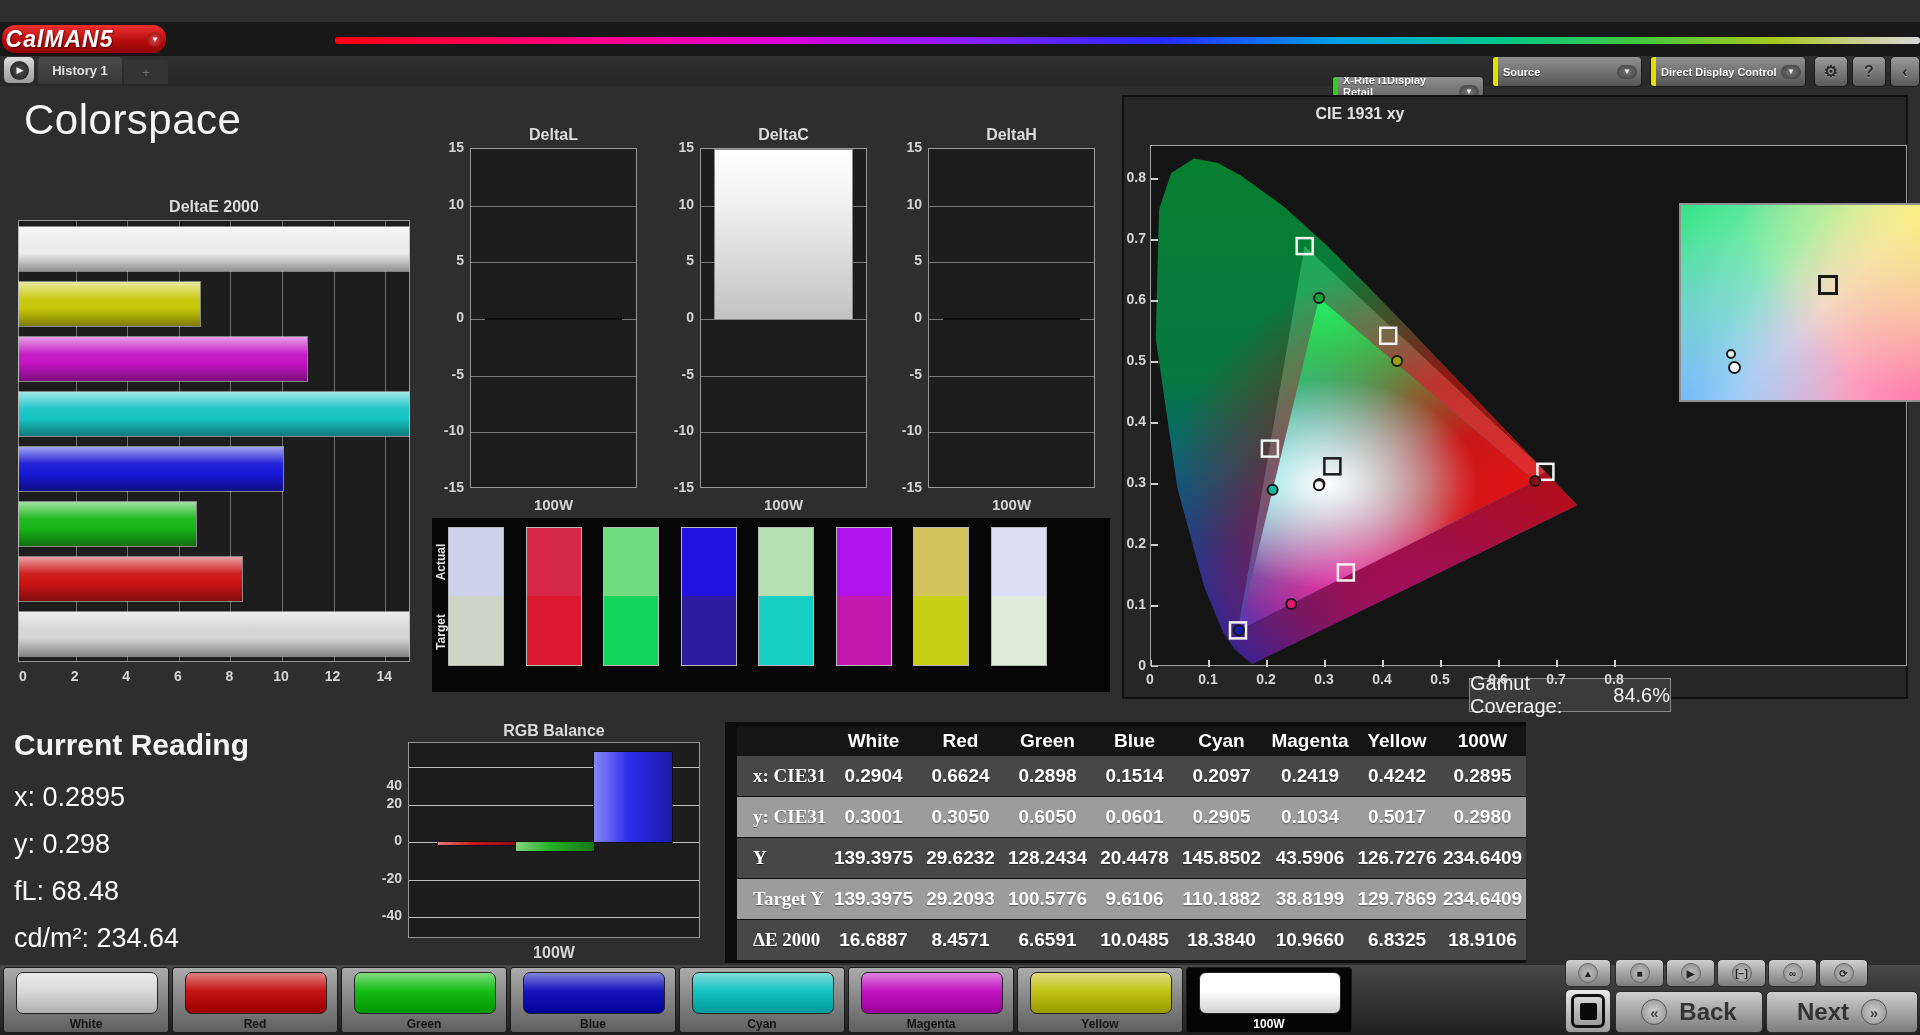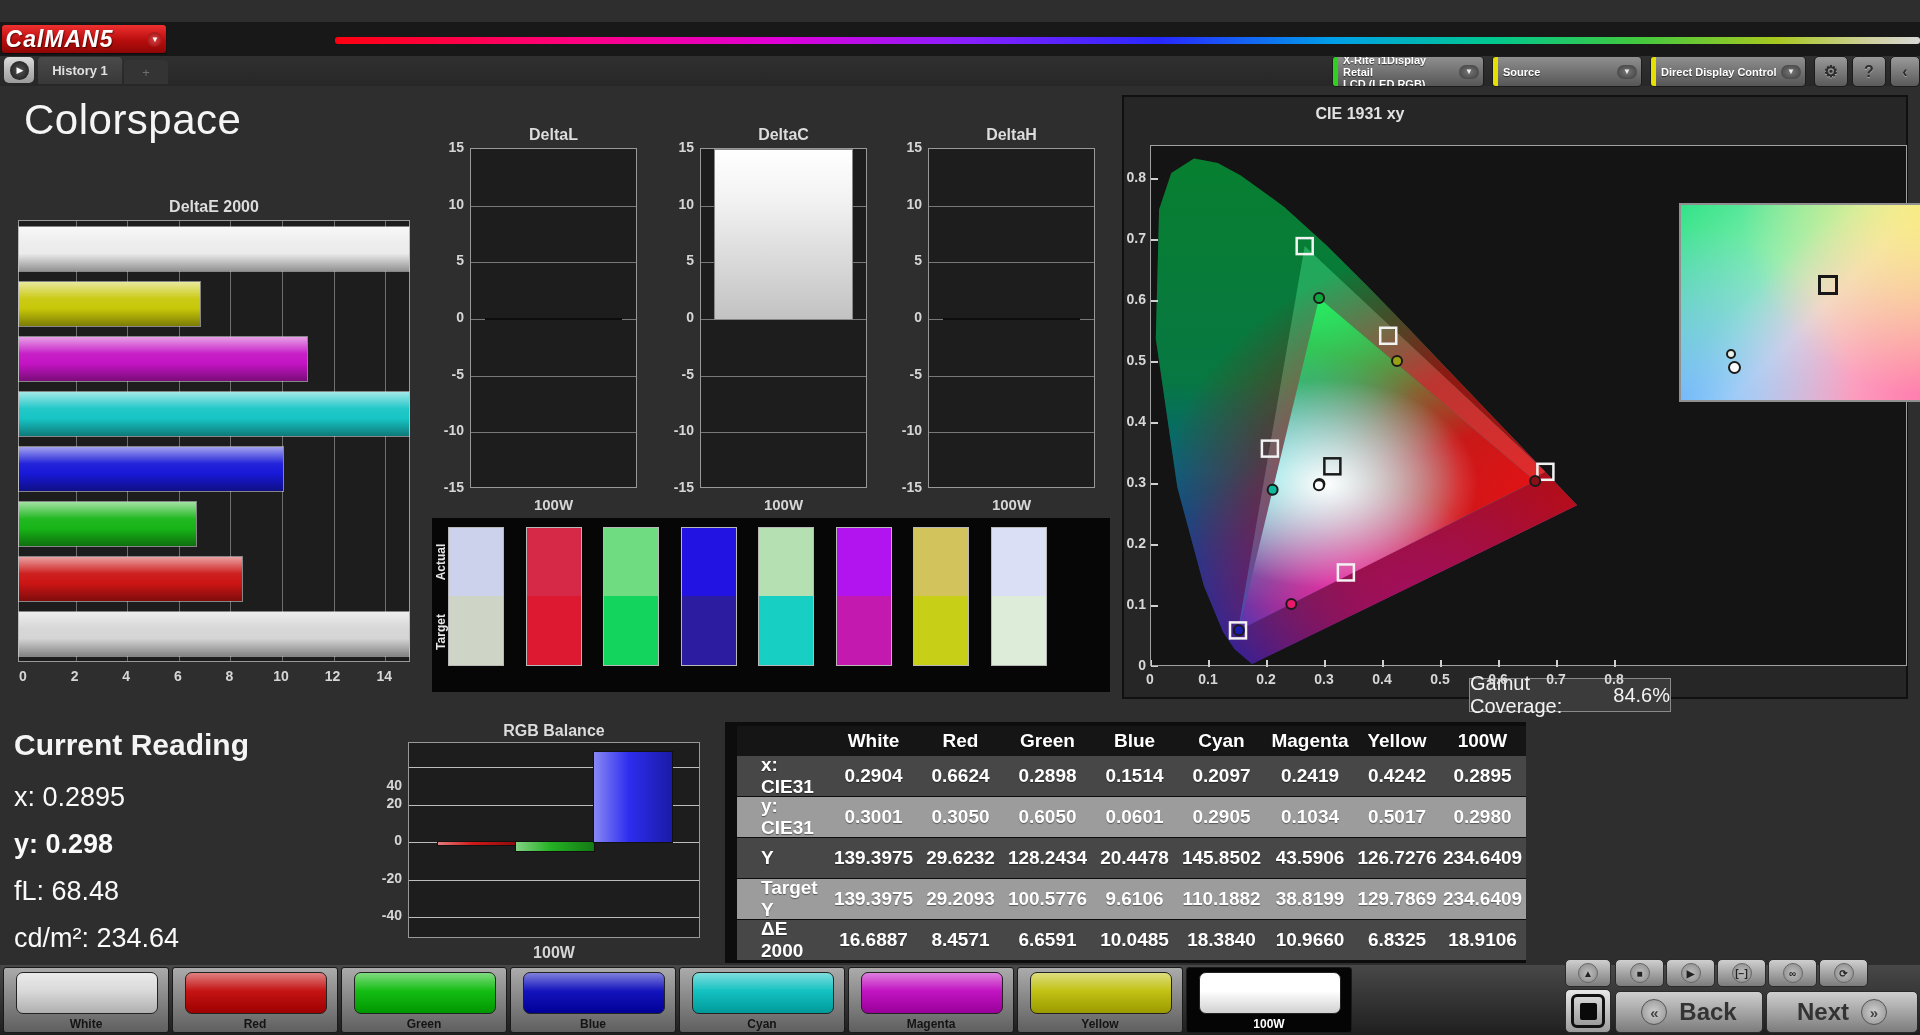--- a/index.html
+++ b/index.html
@@ -11,21 +11,21 @@
   .titlebar { position:absolute; left:0; top:0; width:1920px; height:22px; background:linear-gradient(#fdfdfd,#ececec); display:flex; align-items:center; }
   .app-icon { width:13px; height:13px; margin:0 6px 0 5px; position:relative; }
   .app-icon:before { content:""; position:absolute; left:0; top:1px; border-left:11px solid #c01818; border-top:5px solid transparent; border-bottom:6px solid transparent; transform:rotate(18deg); }
   .titlebar-text { font-size:12px; color:#1a1a1a; }
   .win-controls { margin-left:auto; display:flex; height:22px; }
   .win-btn { width:36px; height:22px; display:flex; align-items:center; justify-content:center; font-size:11px; color:#333; }
   .win-btn.close { background:#d23b2a; color:#fff; }
 
   
   .header { position:absolute; left:0; top:22px; width:1920px; height:34px; background:#181818; }
-  .logo { position:absolute; left:2px; top:3px; width:164px; height:28px; background:linear-gradient(#ef3030,#b80d0d 55%,#8f0606); border-radius:3px; display:flex; align-items:center; justify-content:center; box-shadow:0 1px 2px rgba(0,0,0,.6);gap:28px; }
+  .logo { position:absolute; left:2px; top:3px; width:164px; height:28px; background:linear-gradient(#ef3030,#b80d0d 55%,#8f0606); border-radius:13px; display:flex; align-items:center; justify-content:center; box-shadow:0 1px 2px rgba(0,0,0,.6);gap:28px; }
   .logo-text { color:#fff; font-size:23px; font-weight:bold; font-style:italic; letter-spacing:1px; text-shadow:1px 1px 1px rgba(0,0,0,.5); }
   .logo-caret { width:15px; height:15px; margin-left:6px; border-radius:50%; background:radial-gradient(#e04040,#8f0808); color:#fff; font-size:8px; display:flex; align-items:center; justify-content:center; }
   .rainbow { position:absolute; left:335px; right:0; top:15px; height:7px; border-radius:3px;
     background:linear-gradient(90deg,#ff0010 0%,#ff0080 15%,#e000d8 28%,#8820ff 40%,#2828ff 52%,#00a0e8 63%,#00c890 73%,#40c840 82%,#a8c820 91%,#d0d0a0 97%,#d8d8d8 100%); }
 
   
   .toolbar { position:absolute; left:0; top:56px; width:1920px; height:30px; background:linear-gradient(#303030,#272727); }
   .nav-circle-btn { position:absolute; left:4px; top:1px; width:30px; height:26px; background:linear-gradient(#dcdcdc,#9a9a9a); border-radius:5px; display:flex; align-items:center; justify-content:center; }
   .nav-circle-btn .disc { width:19px; height:19px; border-radius:50%; background:radial-gradient(#555,#161616); color:#fff; font-size:9px; display:flex; align-items:center; justify-content:center; padding-left:2px; }
   .tab { position:absolute; left:38px; top:1px; width:84px; height:27px; background:linear-gradient(#4a4a4a,#383838); border-radius:4px 4px 0 0; color:#e0e0e0; font-size:13px; font-weight:bold; display:flex; align-items:center; justify-content:center; }
@@ -74,21 +74,21 @@
   .inset-dot2 { position:absolute; left:18%; top:74%; width:10px; height:10px; border-radius:50%; background:#e8f2ea; border:2px solid #1c1c1c; }
 
   
   .cur-title { position:absolute; left:14px; top:728px; font-size:30px; font-weight:bold; color:#f4f4f4; }
   .cur-line { position:absolute; left:14px; font-size:27px; color:#fafafa; }
 
   
   .table-wrap { position:absolute; left:725px; top:722px; width:801px; height:241px; background:#0d0d0d; }
   .trow { position:absolute; left:12px; width:789px; display:flex; }
   .tcell { font-size:19px; font-weight:bold; color:#fff; display:flex; align-items:center; justify-content:center; text-shadow:0 1px 1px rgba(0,0,0,.45); }
-  .tcell.lbl { justify-content:flex-start; padding-left:24px; }
+  .tcell.lbl { justify-content:flex-start; padding-left:16px;font-family:Liberation Serif, serif; }
   .trow.hdr { background:#151515; }
   .trow.dark { background:#474747; }
   .trow.lite { background:#9c9c9c; }
 
   
   .bottombar { position:absolute; left:0; top:965px; width:1920px; height:70px; background:linear-gradient(#484848,#1f1f1f); }
   .patch-btn { position:absolute; top:2px; width:166px; height:66px; background:linear-gradient(#ababab,#5f5f5f); border:1px solid #1a1a1a; border-radius:3px; }
   .patch-btn .patch { position:absolute; left:12px; top:4px; width:142px; height:42px; border-radius:7px; border:1px solid #222;
     background-image:linear-gradient(rgba(255,255,255,.5),rgba(255,255,255,.08) 45%,rgba(0,0,0,.18)); }
   .patch-btn .plabel { position:absolute; left:0; top:49px; width:100%; text-align:center; font-size:12px; font-weight:bold; color:#141414; }
@@ -115,21 +115,21 @@
     <div class="rainbow"></div>
   </div>
 
   <div class="toolbar">
     <div class="nav-circle-btn">
       <div class="disc">▶</div>
     </div>
     <div class="tab">History 1</div>
     <div class="tab-add">+</div>
 
-    <div class="dd" style="left:1332px; width:152px;">
+    <div class="dd" style="left:1332px; width:152px;margin-top:20px;">
       <div class="stripe" id="meter-stripe" style="background: rgb(47, 208, 31);"></div>
       <div class="dd-label">
         <div>X-Rite i1Display Retail</div>
         <div>LCD (LED RGB)</div>
       </div>
       <div class="chev">▼</div>
     </div>
     <div class="dd" style="left:1492px; width:150px;">
       <div class="stripe" id="source-stripe" style="background: rgb(230, 224, 0);"></div>
       <div class="dd-label">Source</div>
@@ -416,21 +416,21 @@
         <div class="cie-xlab" style="left: 296px;">0.5</div>
         <div class="cie-xlab" style="left: 354px;">0.6</div>
         <div class="cie-xlab" style="left: 412px;">0.7</div>
         <div class="cie-xlab" style="left: 470px;">0.8</div>
       </div>
   </div>
 
   <div class="cur-title">Current Reading</div>
   <div id="cur-lines">
       <div class="cur-line" style="top: 782px;">x: 0.2895</div>
-      <div class="cur-line" style="top: 829px; font-weight: bold;">y: 0.298</div>
+      <div class="cur-line" style="top: 829px;">y: 0.298</div>
       <div class="cur-line" style="top: 876px;">fL: 68.48</div>
       <div class="cur-line" style="top: 923px;">cd/m²: 234.64</div>
     </div>
 
   <div class="chart-title" style="left:408px; top:722px; width:292px;">RGB Balance</div>
   <div class="plot" id="rgb-plot" style="left:408px; top:742px; width:292px; height:196px;">
       <div class="gridline-h" style="top: 24px; background: rgb(189, 189, 189);"></div>
       <div class="gridline-h" style="top: 61.5px; background: rgb(189, 189, 189);"></div>
       <div class="gridline-h" style="top: 99px; background: rgb(189, 189, 189);"></div>
       <div class="gridline-h" style="top: 136.5px; background: rgb(189, 189, 189);"></div>

